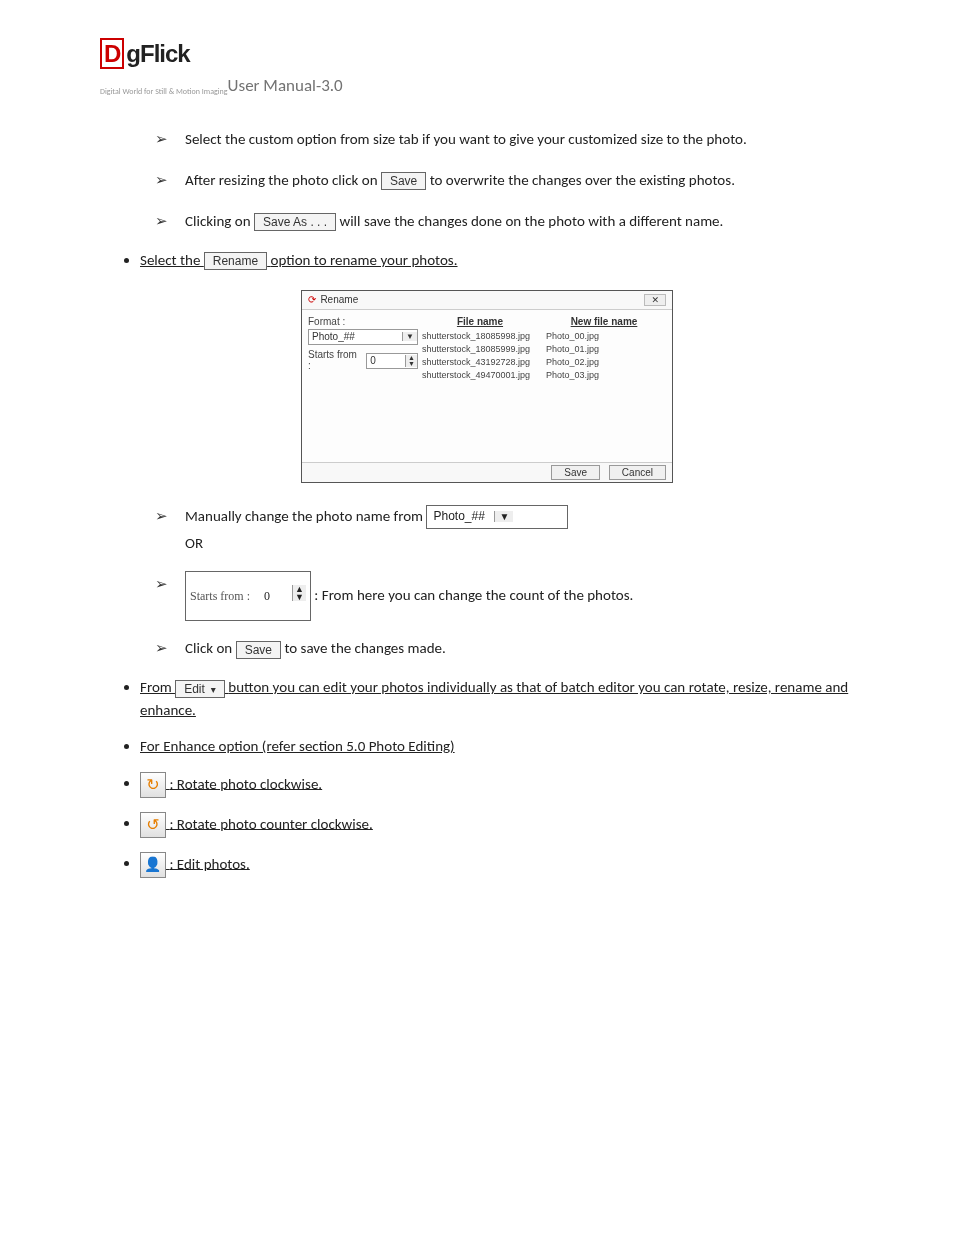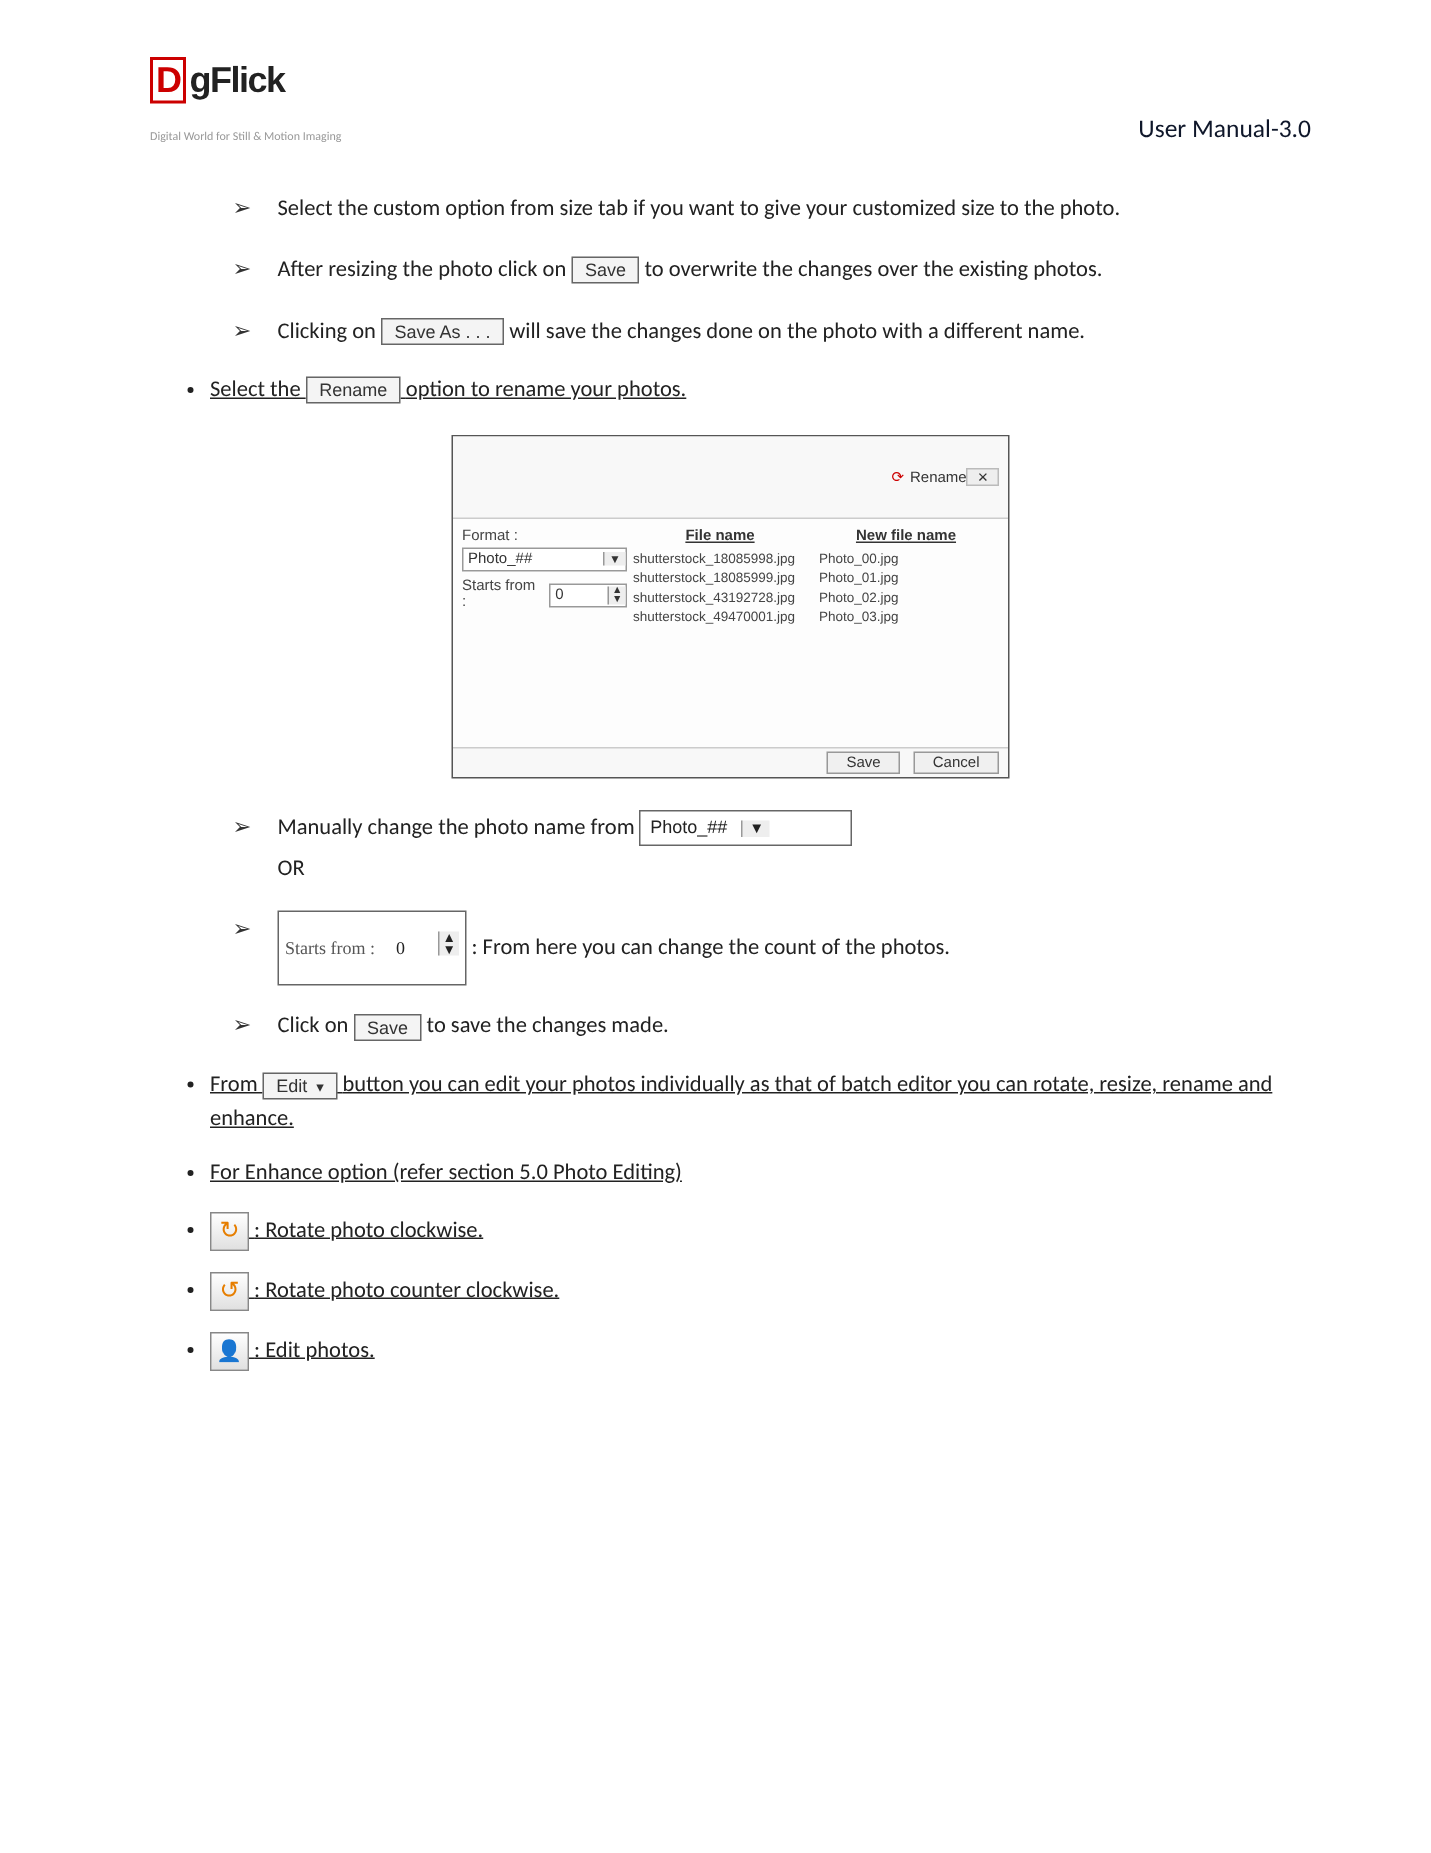--- a/index.html
+++ b/index.html
@@ -8,41 +8,40 @@
     font-family: Calibri, Arial, sans-serif;
     font-size: 15px;
     color: #222;
     width: 954px;
   }
   .page {
     padding: 40px 80px 60px 100px;
   }
   .header {
     display: flex;
-    justify-content: space-between;
     align-items: flex-end;
     margin-bottom: 30px;
   }
   .logo {
     font-family: Arial, sans-serif;
     font-weight: bold;
     font-size: 24px;
     color: #222;
     letter-spacing: -1px;
   }
   .logo .d { color:#c00; border:2px solid #c00; padding:0 2px; margin-right:2px; }
   .logo-tag {
     font-size: 8px;
     color: #999;
     letter-spacing: 0;
     font-weight: normal;
     margin-top: 18px;
   }
   .manual-title {
-    color: #0f172a;
+    color: #737373;
     font-size: 17px;
     font-weight: 500;
   }
   ul.bullets { list-style: disc; padding-left: 40px; margin: 0; text-decoration: underline; }
   ul.bullets > li { margin: 14px 0; line-height: 1.5; }
   ul.arrows { list-style: none; padding-left: 55px; margin: 0; }
   ul.arrows > li { position: relative; margin: 14px 0; line-height: 1.8; padding-left: 30px; }
   ul.arrows > li::before {
     content: "➢";
     position: absolute;
@@ -90,23 +89,23 @@
     width: 370px;
     margin: 18px auto 20px auto;
     background: #fdfdfd;
     border: 1px solid #555;
     font-family: Tahoma, Arial, sans-serif;
     font-size: 10px;
     color: #333;
   }
   .dlg-title {
     display: flex;
-    justify-content: flex-end;
+    justify-content: space-between;
     align-items: center;
-    padding: 21px 6px;
+    padding: 3px 6px;
     border-bottom: 1px solid #ccc;
     background: #f8f8f8;
   }
   .dlg-title .ico { color:#c00; margin-right:4px; }
   .dlg-close { border:1px solid #bbb; padding:0 6px; background:#eee; font-size:9px;}
   .dlg-body { display:flex; padding:6px; min-height:140px;}
   .dlg-left { width: 110px; }
   .dlg-left .row { margin-bottom:4px; }
   .dlg-left label { display:block; margin-bottom:2px; color:#444;}
   .mini-combo { border:1px solid #999; display:flex; align-items:center; height:14px; background:#fff;}

